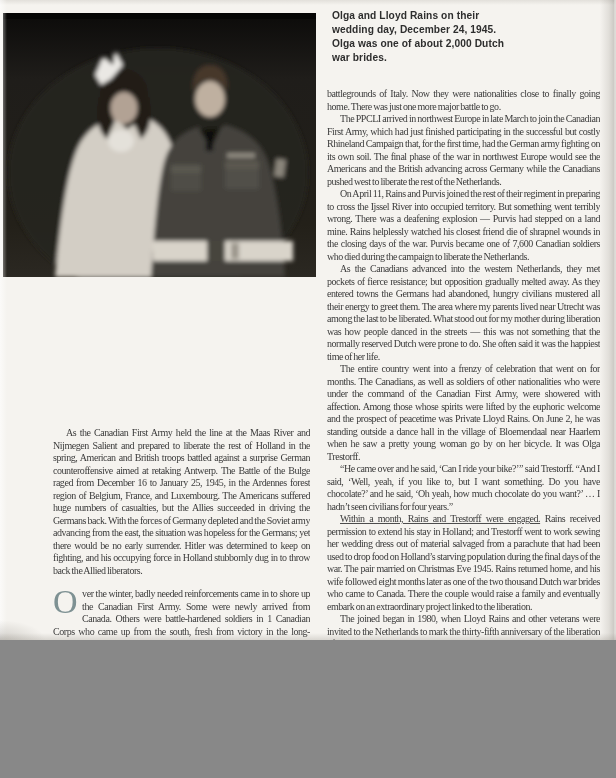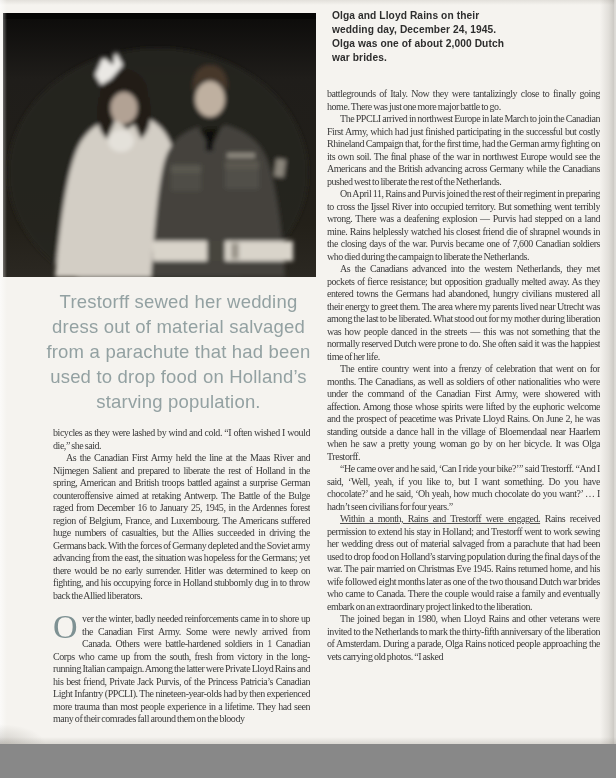--- a/index.html
+++ b/index.html
@@ -1,17 +1,17 @@
 <!DOCTYPE html>
 <html><head>
 <meta charset="utf-8">
 <style>
   html,body { margin:0; padding:0; background:#888; }
   .page {
-    position:relative; width:616px; height:744px; margin:0 auto;
+    position:relative; width:616px; height:640px; margin:0 auto;
     background:#f5f3ef; overflow:hidden;
     font-family:"Liberation Serif", serif;
   }
   
   .photo { position:absolute; left:3px; top:13px; width:313px; height:264px; background:#1a1815; }
   .photo svg { display:block; }
   
   .caption {
     position:absolute; left:332px; top:9px; width:178px;
     font-family:"Liberation Sans", sans-serif; font-weight:bold;
@@ -114,30 +114,28 @@
         <rect x="204" y="228" width="18" height="20" fill="#46443e"></rect>
         <rect x="228" y="230" width="8" height="16" fill="#9b968c"></rect>
         <rect x="272" y="146" width="10" height="18" fill="#8a857b" transform="rotate(8 277 155)"></rect>
       </g>
       <rect width="313" height="6" fill="#000" opacity="0.5"></rect>
     </svg>
   </div>
 
   <div class="caption">Olga and Lloyd Rains on their wedding day, December 24, 1945. Olga was one of about 2,000 Dutch war brides.</div>
 
-  <div class="pull-quote">Trestorff sewed her wedding dress out of material salvaged from a parachute that had been used to drop food on Holland’s starving population.</div>
 
   <div class="col left-col">
-    <p>bicycles as they were lashed by wind and cold. “I often wished I would die,” she said.</p>
     <p class="indent">As the Canadian First Army held the line at the Maas River and Nijmegen Salient and prepared to liberate the rest of Holland in the spring, American and British troops battled against a surprise German counteroffensive aimed at retaking Antwerp. The Battle of the Bulge raged from December 16 to January 25, 1945, in the Ardennes forest region of Belgium, France, and Luxembourg. The Americans suffered huge numbers of casualties, but the Allies succeeded in driving the Germans back. With the forces of Germany depleted and the Soviet army advancing from the east, the situation was hopeless for the Germans; yet there would be no early surrender. Hitler was determined to keep on fighting, and his occupying force in Holland stubbornly dug in to throw back the Allied liberators.</p>
     <p class="dc-para"><span class="dropcap">O</span><span>ver the winter, badly needed reinforcements came in to shore up the Canadian First Army. Some were newly arrived from Canada. Others were battle-hardened soldiers in 1 Canadian Corps who came up from the south, fresh from victory in the long-running Italian campaign. Among the latter were Private Lloyd Rains and his best friend, Private Jack Purvis, of the Princess Patricia’s Canadian Light Infantry (PPCLI). The nineteen-year-olds had by then experienced more trauma than most people experience in a lifetime. They had seen many of their comrades fall around them on the bloody</span></p>
   </div>
 
   <div class="col right-col">
-    <p>battlegrounds of Italy. Now they were tantalizingly close to finally going home. There was just one more major battle to go.</p>
+    <p>battlegrounds of Italy. Now they were nationalities close to finally going home. There was just one more major battle to go.</p>
     <p class="indent">The PPCLI arrived in northwest Europe in late March to join the Canadian First Army, which had just finished participating in the successful but costly Rhineland Campaign that, for the first time, had the German army fighting on its own soil. The final phase of the war in northwest Europe would see the Americans and the British advancing across Germany while the Canadians pushed west to liberate the rest of the Netherlands.</p>
     <p class="indent">On April 11, Rains and Purvis joined the rest of their regiment in preparing to cross the Ijssel River into occupied territory. But something went terribly wrong. There was a deafening explosion — Purvis had stepped on a land mine. Rains helplessly watched his closest friend die of shrapnel wounds in the closing days of the war. Purvis became one of 7,600 Canadian soldiers who died during the campaign to liberate the Netherlands.</p>
     <p class="indent">As the Canadians advanced into the western Netherlands, they met pockets of fierce resistance; but opposition gradually melted away. As they entered towns the Germans had abandoned, hungry civilians mustered all their energy to greet them. The area where my parents lived near Utrecht was among the last to be liberated. What stood out for my mother during liberation was how people danced in the streets — this was not something that the normally reserved Dutch were prone to do. She often said it was the happiest time of her life.</p>
     <p class="indent">The entire country went into a frenzy of celebration that went on for months. The Canadians, as well as soldiers of other nationalities who were under the command of the Canadian First Army, were showered with affection. Among those whose spirits were lifted by the euphoric welcome and the prospect of peacetime was Private Lloyd Rains. On June 2, he was standing outside a dance hall in the village of Bloemendaal near Haarlem when he saw a pretty young woman go by on her bicycle. It was Olga Trestorff.</p>
     <p class="indent">“He came over and he said, ‘Can I ride your bike?’” said Trestorff. “And I said, ‘Well, yeah, if you like to, but I want something. Do you have chocolate?’ and he said, ‘Oh yeah, how much chocolate do you want?’ … I hadn’t seen civilians for four years.”</p>
     <p class="indent"><span class="uline">Within a month, Rains and Trestorff were engaged.</span><span> Rains received permission to extend his stay in Holland; and Trestorff went to work sewing her wedding dress out of material salvaged from a parachute that had been used to drop food on Holland’s starving population during the final days of the war. The pair married on Christmas Eve 1945. Rains returned home, and his wife followed eight months later as one of the two thousand Dutch war brides who came to Canada. There the couple would raise a family and eventually embark on an extraordinary project linked to the liberation.</span></p>
     <p class="indent">The joined began in 1980, when Lloyd Rains and other veterans were invited to the Netherlands to mark the thirty-fifth anniversary of the liberation of Amsterdam. During a parade, Olga Rains noticed people approaching the vets carrying old photos. “I asked</p>
   </div>
 
   <div class="footer">

